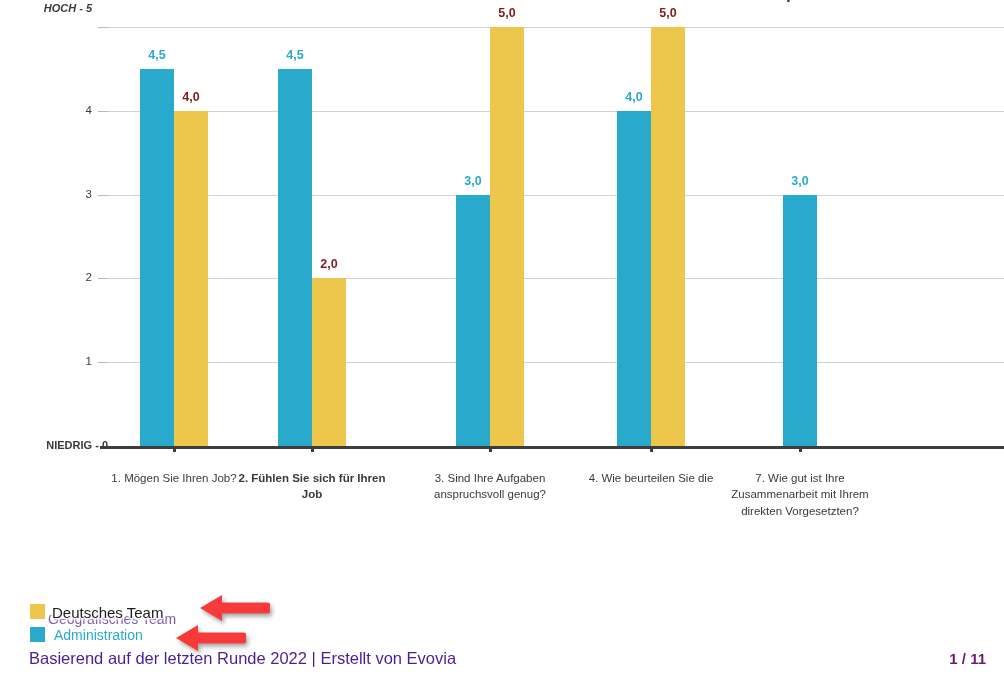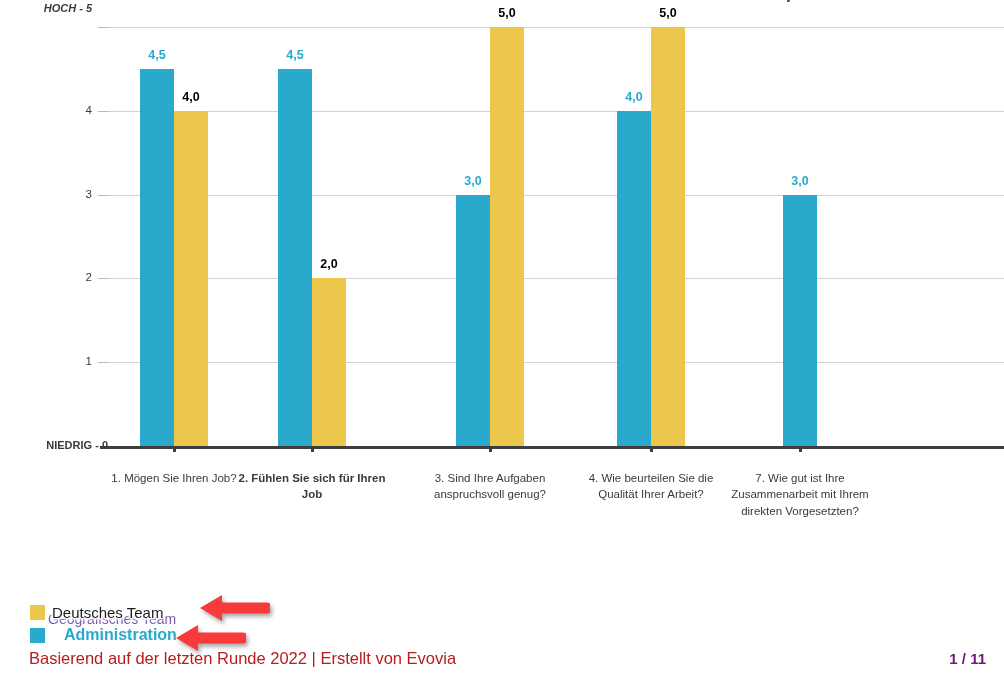--- a/index.html
+++ b/index.html
@@ -57,21 +57,21 @@
   .bar.blue{background:#29aacd;}
   .bar.yellow{background:#edc64c;}
   .bar-label{
     position:absolute;
     font-size:12.5px;font-weight:700;
     white-space:nowrap;
     line-height:1;
     text-align:center;
   }
   .bar-label.blue{color:#29aacd;}
-  .bar-label.yellow{color:#000000;}
+  .bar-label.yellow{color:#7f1d1d;}
 
   .tickmark{
     position:absolute;top:447px;width:3px;height:5px;background:#3d3d3d;
   }
 
   
   .cat-label{
     position:absolute;
     top:470px;
     font-size:11.5px;
@@ -82,21 +82,21 @@
 
   
   #legend{position:absolute;left:0;top:0;width:1004px;height:675px;pointer-events:none;}
   .legend-row{position:absolute;display:flex;align-items:center;}
   .legend-swatch{
     width:15px;height:15px;flex:none;
   }
   .legend-swatch.yellow{background:#edc64c;}
   .legend-swatch.blue{background:#29aacd;}
   .legend-text{
-    margin-left:19px;font-size:16px;white-space:nowrap;line-height:1;font-weight:bold;
+    margin-left:9px;font-size:14px;white-space:nowrap;line-height:1;
   }
   #legend-ghost{
     position:absolute;left:48px;top:612px;
     font-size:14px;color:#4c1d95;white-space:nowrap;
     line-height:1;opacity:.75;
   }
   #legend-overlay{
     position:absolute;left:49px;top:604px;
     font-size:15px;color:#1c1c1c;white-space:nowrap;
     line-height:1;
@@ -109,21 +109,21 @@
 
   
   .arrow{
     position:absolute;
     filter:drop-shadow(2px 3px 2px rgba(0,0,0,.35));
   }
 
   
   #footer-text{
     position:absolute;left:29px;top:650px;
-    font-size:16.5px;color:#b91c1c;white-space:nowrap;line-height:1;text-align:center;
+    font-size:16.5px;color:#4c1d95;white-space:nowrap;line-height:1;text-align:center;
   }
   #page-indicator{
     position:absolute;right:18px;top:651px;
     font-size:15px;font-weight:700;color:#701a75;
     white-space:nowrap;line-height:1;
   }
 </style>
 </head>
 <body>
 
@@ -188,21 +188,20 @@
       </div>
       <div class="cat-label" style="left: 227px; width: 170px; font-weight: bold;">
         <div>2. Fühlen Sie sich für Ihren Job</div>
       </div>
       <div class="cat-label" style="left: 405px; width: 170px;">
         <div>3. Sind Ihre Aufgaben</div>
         <div>anspruchsvoll genug?</div>
       </div>
       <div class="cat-label" style="left: 566px; width: 170px;">
         <div>4. Wie beurteilen Sie die</div>
-        <div>Qualität Ihrer Arbeit?</div>
       </div>
       <div class="cat-label" style="left: 715px; width: 170px;">
         <div>7. Wie gut ist Ihre</div>
         <div>Zusammenarbeit mit Ihrem</div>
         <div>direkten Vorgesetzten?</div>
       </div>
     </div>
 </div>
 
 <div id="legend">

